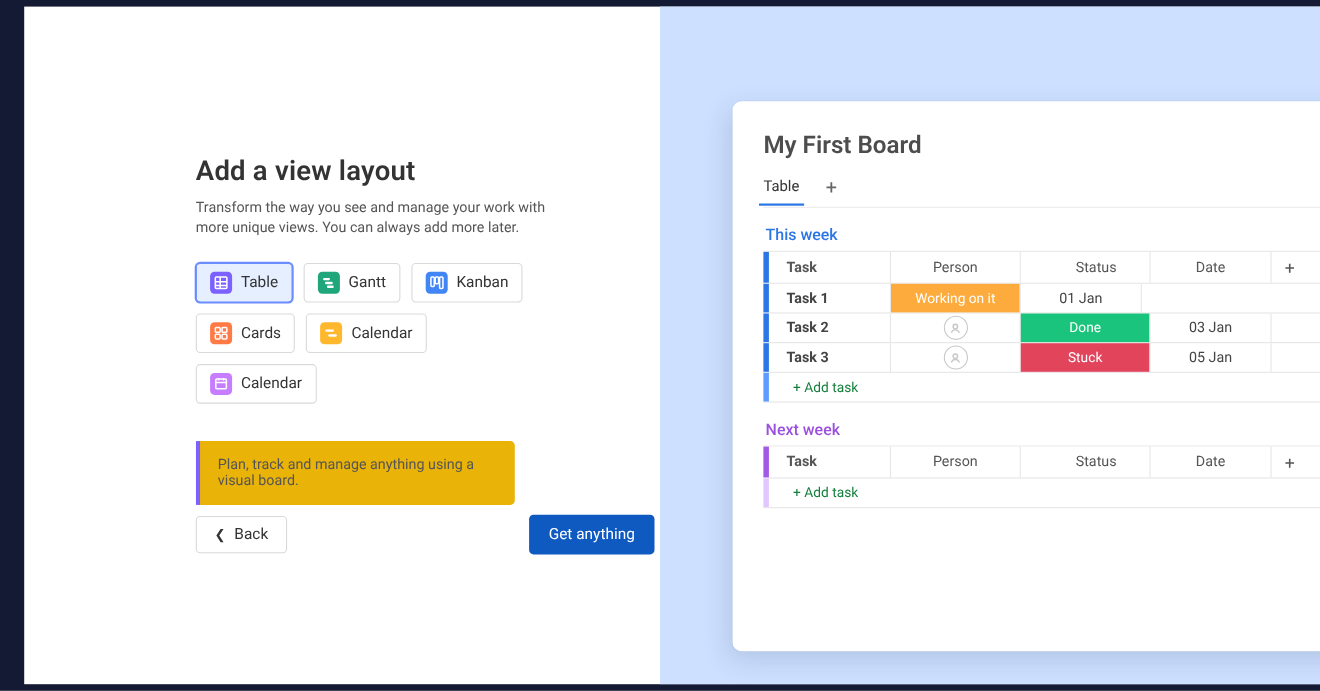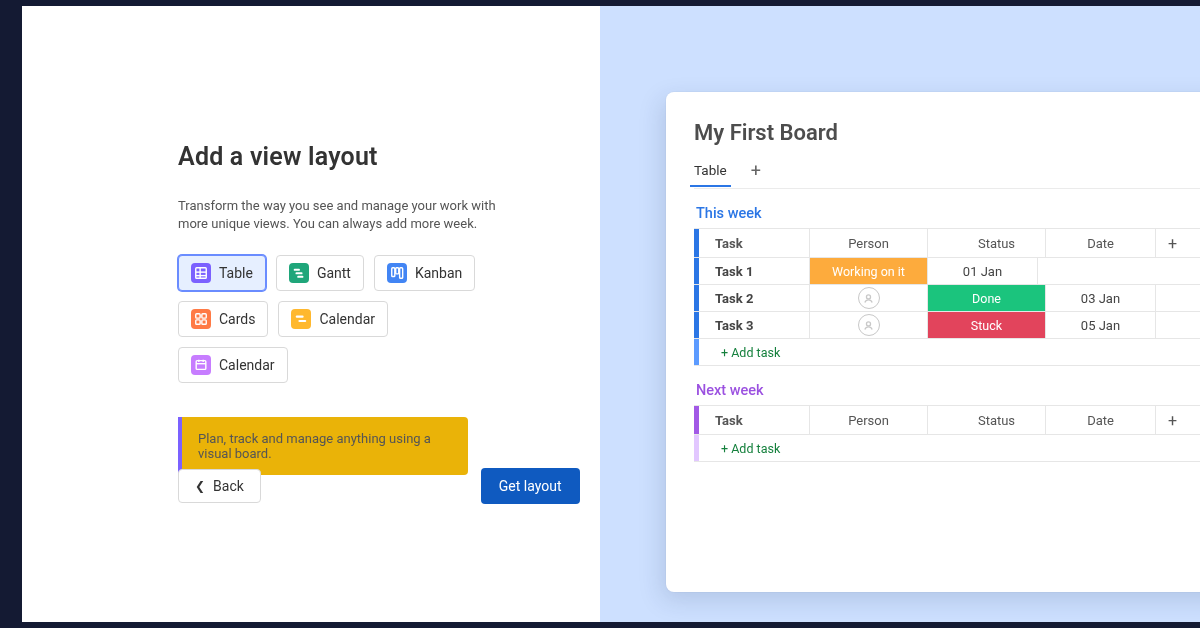--- a/index.html
+++ b/index.html
@@ -1,20 +1,20 @@
 <!DOCTYPE html>
 <html><head>
 <meta charset="utf-8">
 <style>
   * { box-sizing: border-box; margin: 0; padding: 0; }
   html, body { width: 1200px; height: 628px; overflow: hidden; font-family: -apple-system, BlinkMacSystemFont, "Segoe UI", Roboto, Arial, sans-serif; }
   body { background: #141a33; }
   .app { position: absolute; inset: 6px 0 6px 22px; background: #fff; border-radius: 0; display: flex; }
   .left-pane { width: 578px; padding: 136px 0 0 156px; position: relative; }
-  .left-pane h1 { font-size: 25px; font-weight: 600; color: #333; margin-bottom: 26px; letter-spacing: .2px;}
+  .left-pane h1 { font-size: 25px; font-weight: 600; color: #333; margin-bottom: 10px; letter-spacing: .2px;}
   .left-pane .subtitle { font-size: 13px; color: #555; line-height: 18px; max-width: 330px; margin-bottom: 22px;}
   .options { display: flex; flex-wrap: wrap; gap: 10px; max-width: 310px; }
   .opt { display: inline-flex; align-items: center; gap: 8px; padding: 7px 12px; border: 1px solid #d9d9d9; border-radius: 4px; font-size: 14px; color: #333; cursor: pointer; background:#fff;}
   .opt.selected { border-color: #6a8cff; background: #e6efff; box-shadow: 0 0 0 1px #6a8cff;}
   .opt .ico { width: 20px; height: 20px; border-radius: 4px; display: inline-flex; align-items: center; justify-content: center; color:#fff;}
   .ico svg { width: 14px; height: 14px; }
   .hint { margin-top: 34px; background:#eab308; border-left:4px solid #7b61ff; padding:14px 16px; font-size:13px; color:#555; max-width: 290px; border-top-right-radius:4px; border-bottom-right-radius:4px;}
   .footer { position:absolute; left:156px; bottom:118px; display:flex; gap:220px; align-items:center;}
   .back-btn { display:inline-flex; align-items:center; gap:8px; padding:8px 16px; border:1px solid #d9d9d9; border-radius:4px; background:#fff; font-size:14px; color:#333; cursor:pointer;}
   .primary-btn { padding:10px 18px; background:#0f5ac0; color:#fff; border-radius:4px; font-size:14px; cursor:pointer;}
@@ -56,21 +56,21 @@
   .avatar.empty svg { width:13px; height:13px; stroke:#c8c8c8;}
   .addrow { display:flex; height:26px; align-items:center; padding-left:22px; color:#15803d; font-size:12.5px; border-top:1px solid #e6e6e6;}
 </style>
 </head>
 <body>
 
 <div class="app">
 
   <div class="left-pane">
     <h1>Add a view layout</h1>
-    <p class="subtitle">Transform the way you see and manage your work with more unique views. You can always add more week.</p>
+    <p class="subtitle">Transform the way you see and manage your work with more unique views. You can always add more later.</p>
 
     <div class="options">
       <div class="opt selected">
         <span class="ico" style="background:#7b61ff">
           <svg viewBox="0 0 16 16" fill="none" stroke="#fff" stroke-width="1.6">
               <rect x="2" y="2" width="12" height="12" rx="1"></rect>
               <line x1="2" y1="7" x2="14" y2="7"></line>
               <line x1="2" y1="11" x2="14" y2="11"></line>
               <line x1="7" y1="2" x2="7" y2="14"></line>
             </svg>
@@ -130,21 +130,21 @@
       </div>
     </div>
 
     <div class="hint">Plan, track and manage anything using a visual board.</div>
 
     <div class="footer">
       <div class="back-btn">
         <span style="font-size:12px;">❮</span>
         <span>Back</span>
       </div>
-      <div class="primary-btn">Get layout</div>
+      <div class="primary-btn">Get anything</div>
     </div>
   </div>
 
   <div class="right-pane">
     <div class="board-card">
       <div class="board-title">My First Board</div>
       <div class="tabs">
         <div class="tab active">Table</div>
         <div class="plus-tab">+</div>
       </div>

